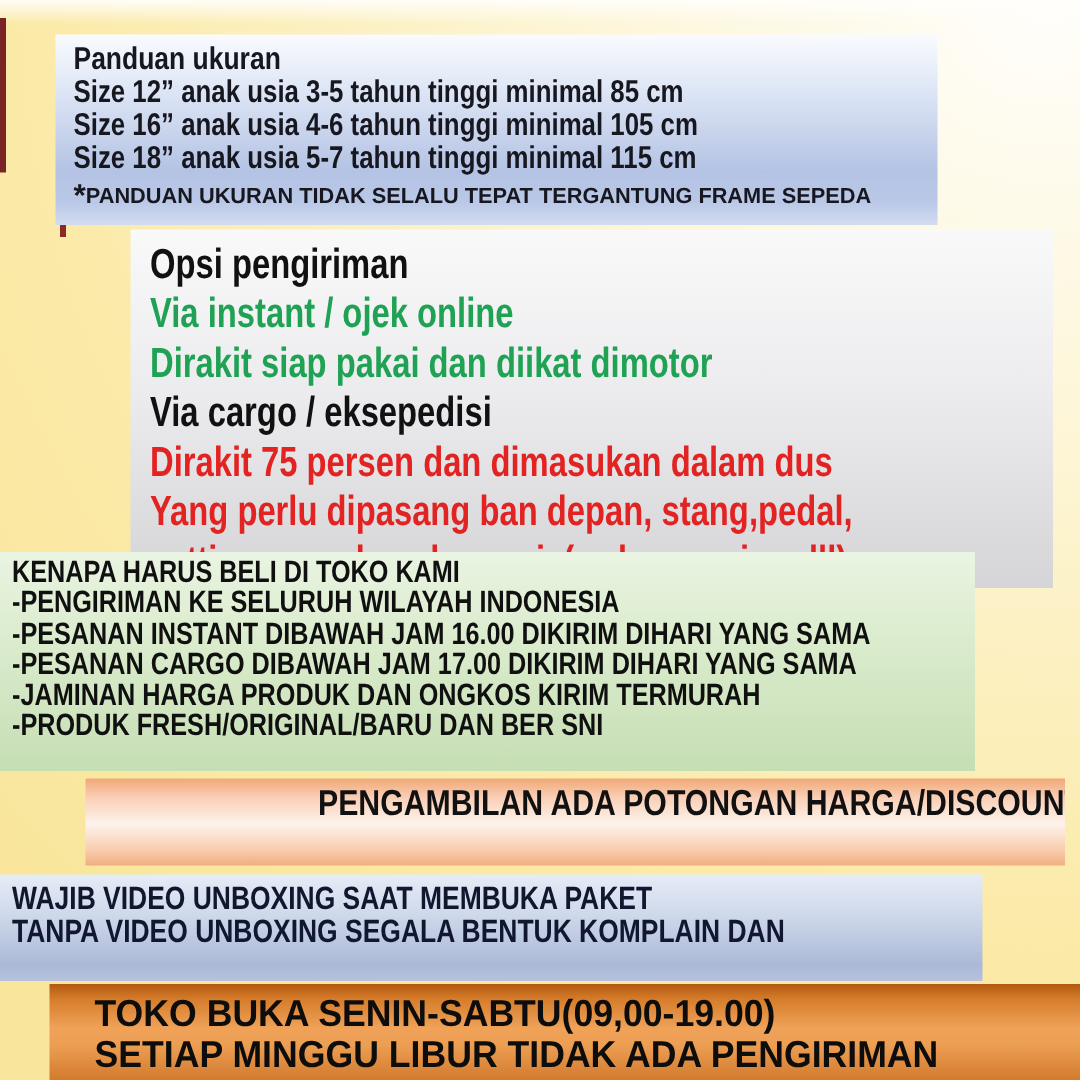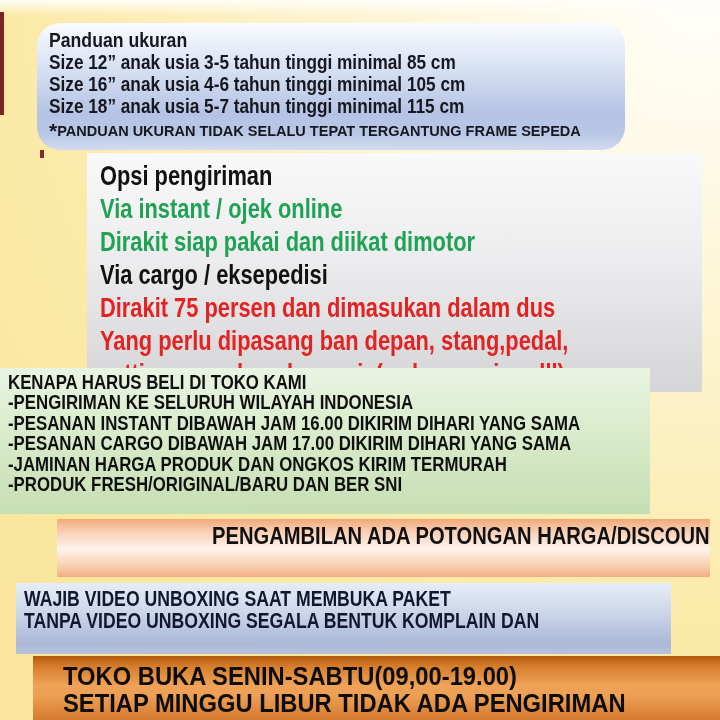--- a/index.html
+++ b/index.html
@@ -21,21 +21,20 @@
 
   
   .red-strip{position:absolute;left:0;top:12px;width:4px;height:103px;background:#7b2425;}
   .red-mark{position:absolute;left:40px;top:150px;width:4px;height:8px;background:#8c2a28;}
 
   
   .size-guide{
     left:37px;top:23px;width:588px;height:127px;
     padding:6px 0 0 12px;color:#17171f;
     background:linear-gradient(180deg,#f9fbfe 0%,#dfe7f6 28%,#b4c3e4 72%,#bac8e7 88%,#d2dcf0 100%);
-    border-radius:23px;
   }
   .size-guide .title{font-size:31px;line-height:33px;}
   .size-guide .ln{font-size:21px;line-height:22px;}
   .size-guide .note-ln{margin-top:5px;font-size:14.5px;line-height:17px;white-space:nowrap;}
   .size-guide .star{font-size:21px;vertical-align:-2px;transform:none;}
 
   
   .shipping{
     left:87px;top:153px;width:615px;height:239px;
     padding:6px 4px 0 13px;
@@ -59,21 +58,21 @@
     left:57px;top:519px;width:653px;height:58px;
     padding:4px 0 0 0;color:#111111;
     background:linear-gradient(180deg,#f1a877 0%,#f9cfb6 22%,#fdf3ec 52%,#f8cdae 82%,#f1ad80 100%);
   }
   .wholesale .ln{font-size:24px;line-height:26px;}
   .wholesale .ind1{padding-left:138px;}
   .wholesale .ind2{padding-left:155px;}
 
   
   .unboxing{
-    left:16px;top:583px;width:655px;height:71px;
+    left:0;top:583px;width:655px;height:71px;
     padding:5px 0 0 8px;color:#10172e;
     background:linear-gradient(180deg,#e6edf7 0%,#cdd7ea 40%,#abb9d7 85%,#b6c1dc 100%);
   }
   .unboxing .ln{font-size:21.5px;line-height:22px;}
 
   
   .hours{
     left:33px;top:656px;width:687px;height:64px;
     padding:7px 0 0 30px;color:#0d0d0d;
     background:linear-gradient(180deg,#b2590f 0%,#d67d2c 16%,#efa258 46%,#eda054 62%,#d3説7a2e 100%);

